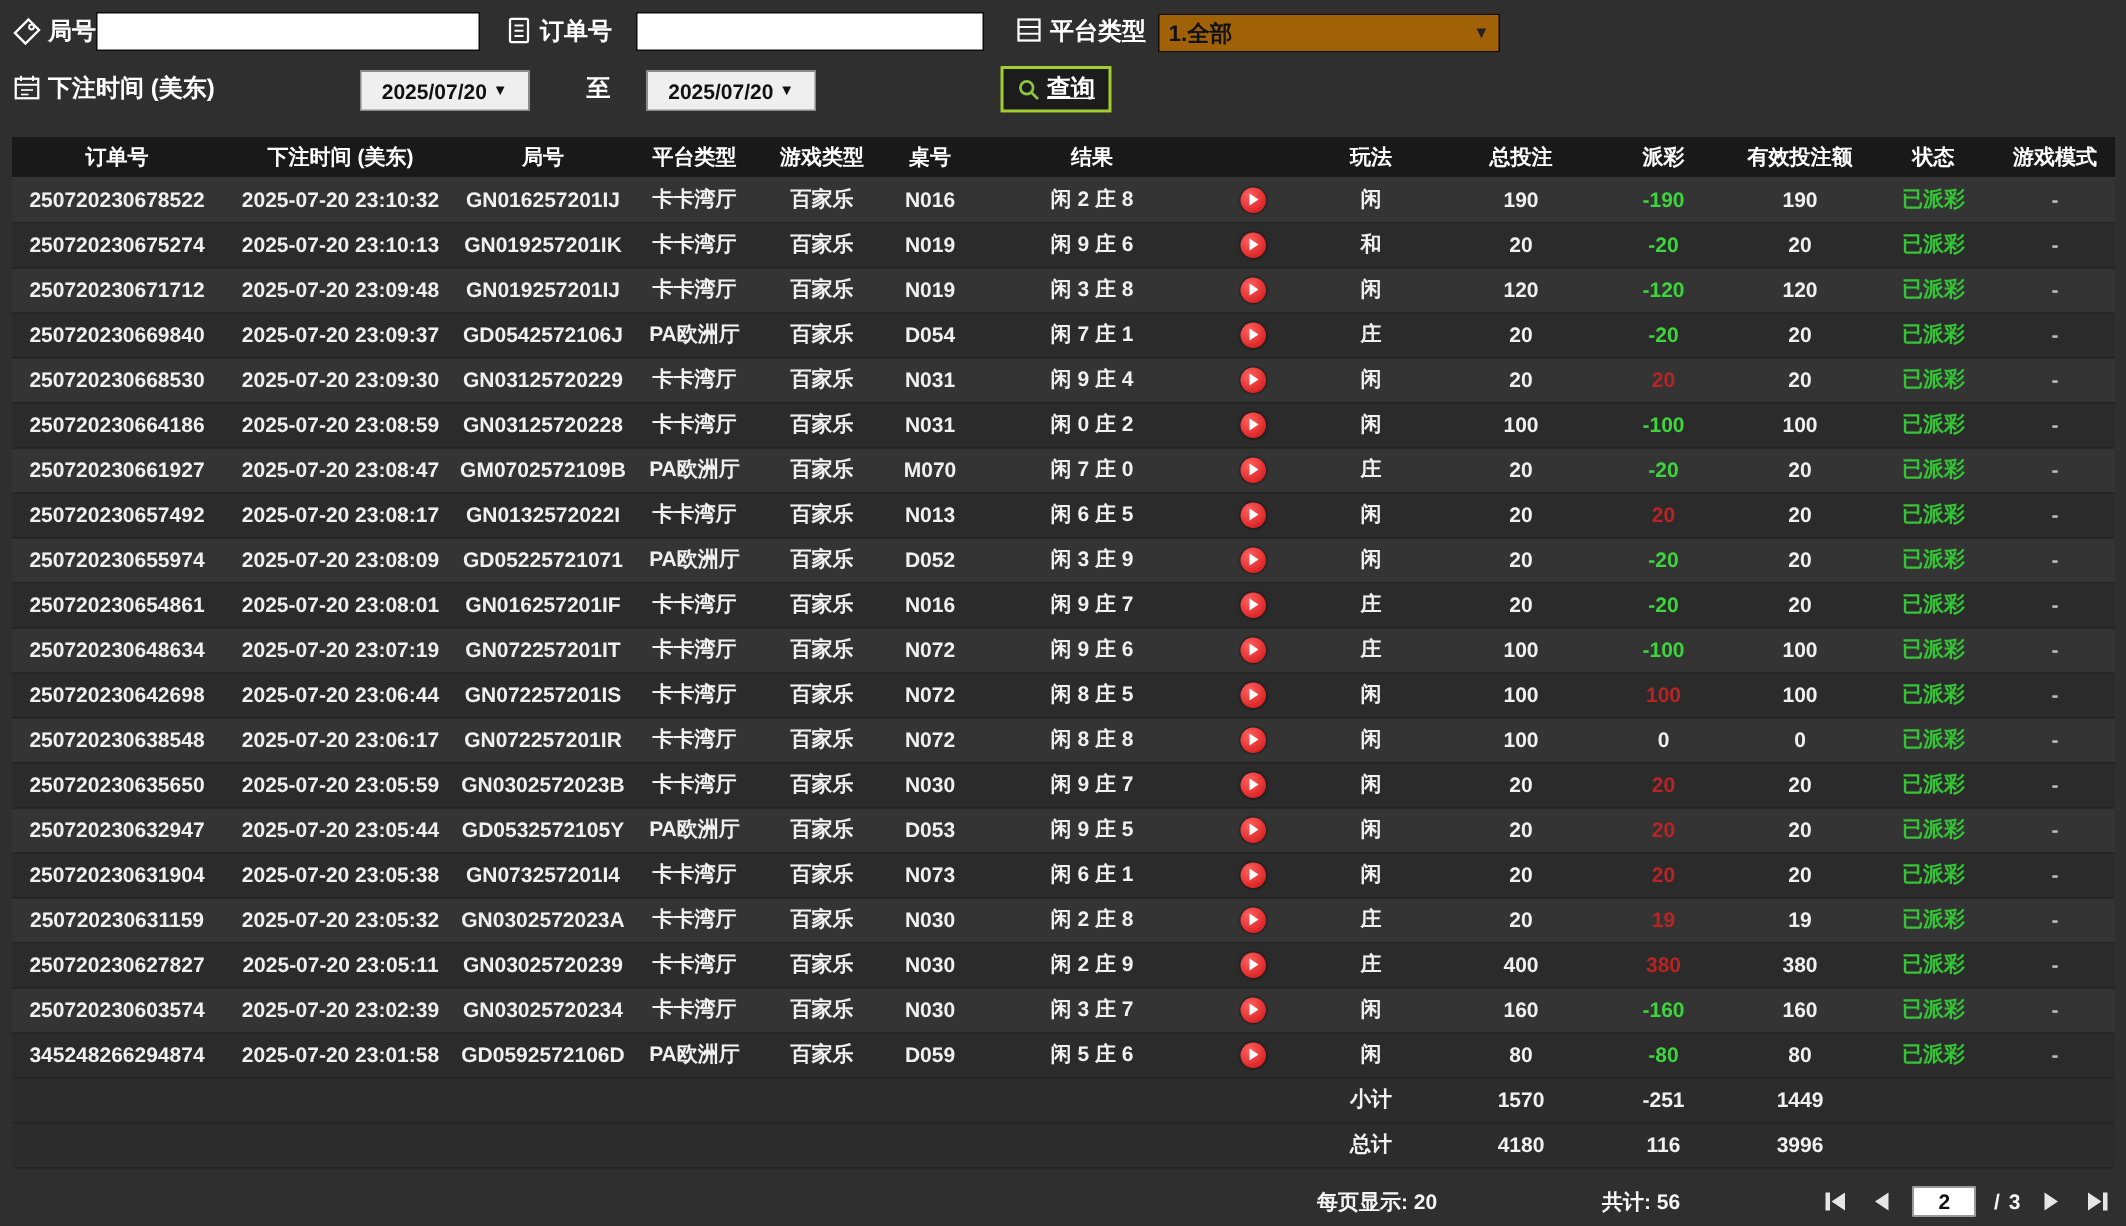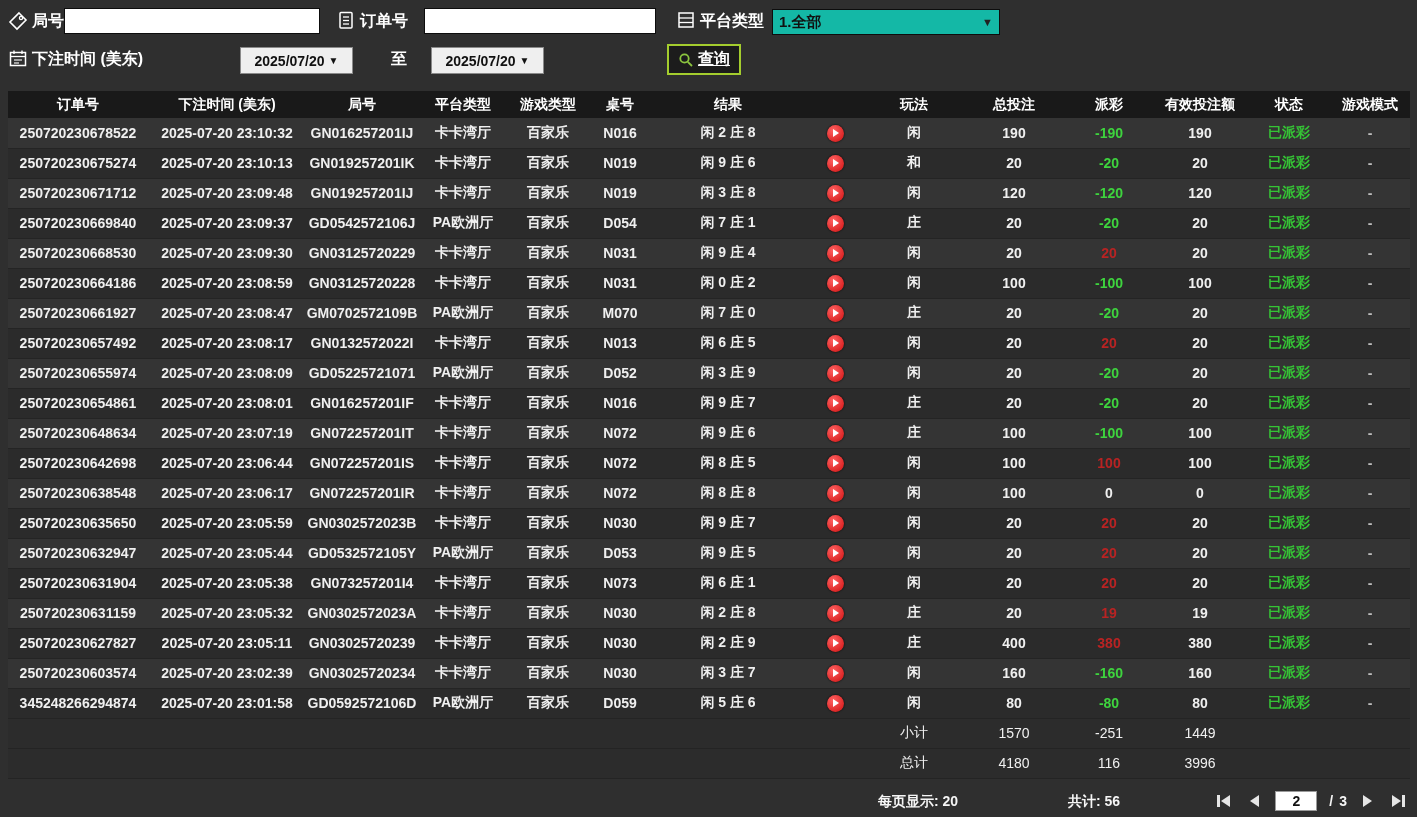--- a/index.html
+++ b/index.html
@@ -13,21 +13,21 @@
   #app { position:relative; width:1286px; height:817px; background:#2f2f2f; }
 
   
   .flabel { position:absolute; font-size:16px; font-weight:700; color:#ffffff; white-space:nowrap; }
   .ficon  { position:absolute; width:20px; height:20px; }
   .ftext  {
     position:absolute; height:26px; background:#ffffff; border:1px solid #0d0d0d;
     font-size:14px; font-weight:700; color:#111; padding:0 6px; outline:none;
   }
   .fselect {
-    position:absolute; height:26px; background:#14b8a6; border:1px solid #0d0d0d;
+    position:absolute; height:26px; background:#a16207; border:1px solid #0d0d0d;
     display:flex; align-items:center; font-size:15px; font-weight:700; color:#111;
     padding:0 6px; cursor:pointer;
   }
   .fselect .chev { margin-left:auto; font-size:11px; color:#222; }
   .datebtn {
     position:absolute; height:27px; background:#efefef; border:1px solid #8a8a8a;
     display:flex; align-items:center; justify-content:center; gap:4px;
     font-size:14px; font-weight:700; color:#111; cursor:pointer;
   }
   .datebtn .chev { font-size:10px; color:#111; }
@@ -64,21 +64,21 @@
     display:inline-flex; width:17px; height:17px; border-radius:50%;
     background:radial-gradient(circle at 35% 30%, #ff6060, #cf1010);
     align-items:center; justify-content:center; cursor:pointer;
     box-shadow:0 0 2px #000;
   }
   .play-tri {
     width:0; height:0; margin-left:2px;
     border-left:6px solid #ffffff; border-top:4px solid transparent; border-bottom:4px solid transparent;
   }
 
-  tr.summary td { background:#2c2c2c; color:#ffe100; font-weight:400; border-bottom:1px solid #242424; }
+  tr.summary td { background:#2c2c2c; color:#ffe100; font-weight:700; border-bottom:1px solid #242424; }
 
   
   .pagefoot { position:absolute; left:0; top:789px; width:1417px; height:28px; font-size:14px; font-weight:700; }
   .pp   { position:absolute; left:878px; top:4px; color:#f5f5f5; }
   .tc   { position:absolute; left:1068px; top:4px; color:#f5f5f5; }
   .pager { position:absolute; right:10px; top:2px; display:flex; align-items:center; gap:12px; }
   .pgbtn { width:18px; height:16px; cursor:pointer; display:flex; align-items:center; justify-content:center; }
   .pgbtn svg { display:block; }
   .pagebox {
     width:42px; height:20px; background:#ffffff; border:1px solid #9a9a9a;

